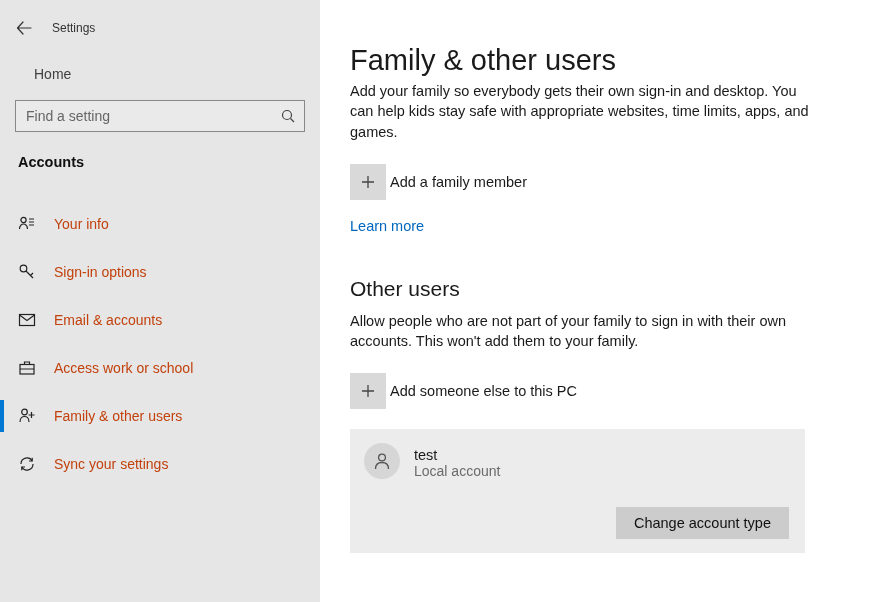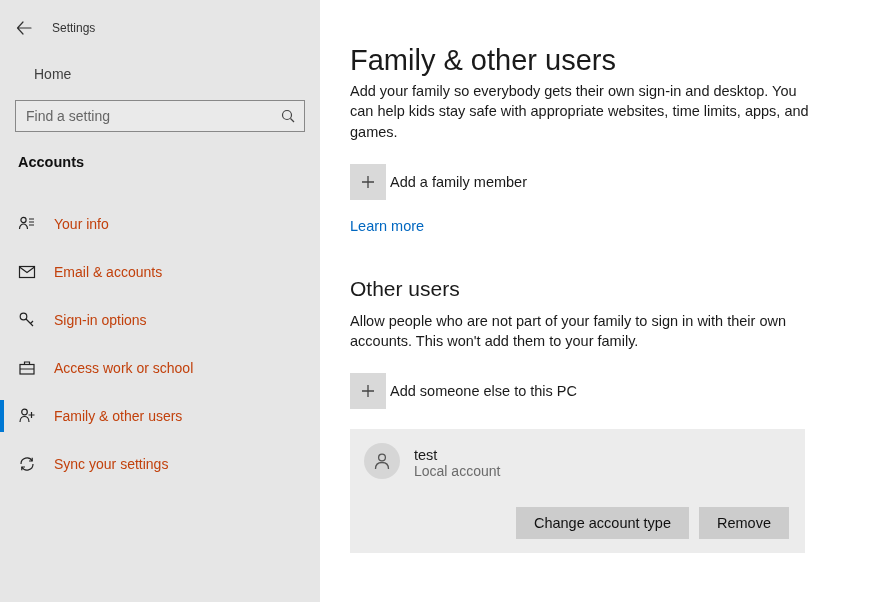--- a/index.html
+++ b/index.html
@@ -274,35 +274,35 @@
               <path d="M1.5 14 C1.5 10.5 4 9 5.5 9 C7 9 9.5 10.5 9.5 14" stroke="#222" stroke-width="1.2" fill="none"></path>
               <path d="M11 4 H16 M11 7 H16 M11 10 H16" stroke="#222" stroke-width="1.2"></path>
             </svg>
         </span>
         <span>Your info</span>
       </div>
 
       <div class="nav-item">
         <span class="icon">
           <svg viewBox="0 0 18 18">
+              <circle cx="5.5" cy="5.5" r="3.3" stroke="#222" stroke-width="1.2" fill="none"></circle>
+              <path d="M8 8 L15 15 M12.5 12.5 L15 10" stroke="#222" stroke-width="1.2" fill="none"></path>
+            </svg>
+        </span>
+        <span>Sign-in options</span>
+      </div>
+
+      <div class="nav-item">
+        <span class="icon">
+          <svg viewBox="0 0 18 18">
               <rect x="1.5" y="3.5" width="15" height="11" stroke="#222" stroke-width="1.2" fill="none"></rect>
               <path d="M1.5 4 L9 9.5 L16.5 4" stroke="#222" stroke-width="1.2" fill="none"></path>
             </svg>
         </span>
         <span>Email &amp; accounts</span>
-      </div>
-
-      <div class="nav-item">
-        <span class="icon">
-          <svg viewBox="0 0 18 18">
-              <circle cx="5.5" cy="5.5" r="3.3" stroke="#222" stroke-width="1.2" fill="none"></circle>
-              <path d="M8 8 L15 15 M12.5 12.5 L15 10" stroke="#222" stroke-width="1.2" fill="none"></path>
-            </svg>
-        </span>
-        <span>Sign-in options</span>
       </div>
 
       <div class="nav-item">
         <span class="icon">
           <svg viewBox="0 0 18 18">
               <rect x="2" y="5.5" width="14" height="9.5" stroke="#222" stroke-width="1.2" fill="none"></rect>
               <path d="M6.5 5.5 V3 H11.5 V5.5 M2 10 H16" stroke="#222" stroke-width="1.2" fill="none"></path>
             </svg>
         </span>
         <span>Access work or school</span>
@@ -367,18 +367,17 @@
               <path d="M3.5 18 C3.5 13 7 11.5 10 11.5 C13 11.5 16.5 13 16.5 18" stroke="#555" stroke-width="1.3" fill="none"></path>
             </svg>
         </div>
         <div class="user-meta">
           <div class="uname">test</div>
           <div class="utype">Local account</div>
         </div>
       </div>
       <div class="user-actions">
         <button class="btn">Change account type</button>
-        <button class="btn">Remove</button>
       </div>
     </div>
 
   </main>
 </div>
 
 </body></html>

